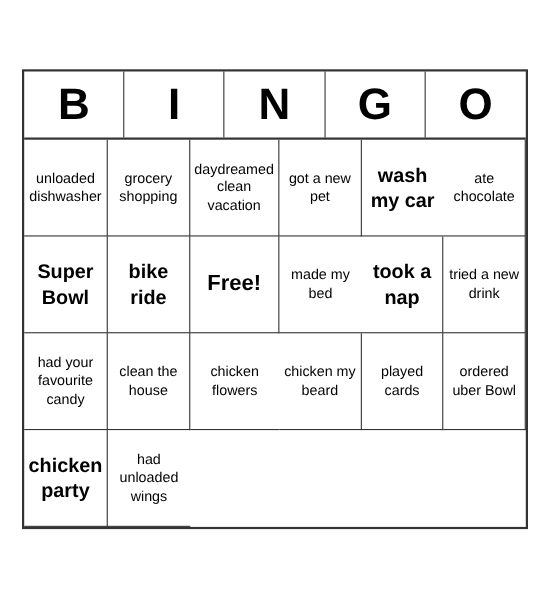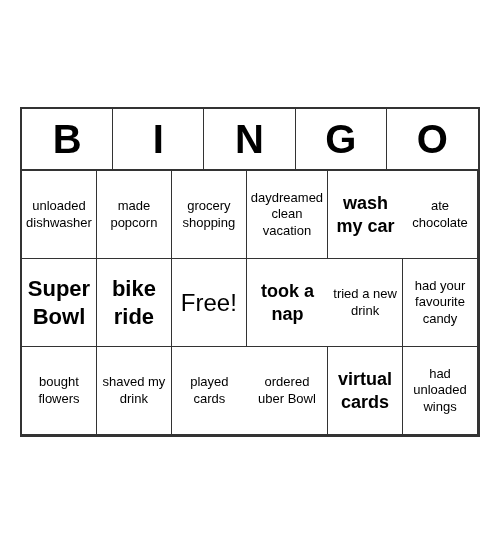--- a/index.html
+++ b/index.html
@@ -48,56 +48,58 @@
       font-size: 13px;
       line-height: 1.25;
     }
     .bingo-cell:nth-child(5n) {
       border-right: none;
     }
     .bingo-cell:nth-child(n+21) {
       border-bottom: none;
     }
     .bingo-cell.free {
-      font-size: 24px;
-      font-weight: normal;
+      font-size: 20px;
+      font-weight: bold;
     }
     .bingo-cell.large-text {
-      font-size: 22px;
+      font-size: 18px;
       font-weight: bold;
     }
     .bingo-cell.medium-text {
       font-size: 18px;
       font-weight: bold;
     }
   </style>
 </head>
 <body>
 
 <div class="bingo-card">
   <div class="bingo-header">
   <div class="bingo-letter">B</div>
       <div class="bingo-letter">I</div>
       <div class="bingo-letter">N</div>
       <div class="bingo-letter">G</div>
       <div class="bingo-letter">O</div>
     </div>
   <div class="bingo-grid">
   <div class="bingo-cell">unloaded dishwasher</div>
-      <div class="bingo-cell">made popcorn</div>
       <div class="bingo-cell">grocery shopping</div>
       <div class="bingo-cell">daydreamed clean vacation</div>
+      <div class="bingo-cell">got a new pet</div>
       <div class="bingo-cell medium-text">wash my car</div>
       <div class="bingo-cell">ate chocolate</div>
       <div class="bingo-cell large-text">Super Bowl</div>
       <div class="bingo-cell large-text">bike ride</div>
       <div class="bingo-cell free">Free!</div>
+      <div class="bingo-cell">made my bed</div>
       <div class="bingo-cell medium-text">took a nap</div>
       <div class="bingo-cell">tried a new drink</div>
       <div class="bingo-cell">had your favourite candy</div>
-      <div class="bingo-cell">bought flowers</div>
-      <div class="bingo-cell">shaved my drink</div>
+      <div class="bingo-cell">clean the house</div>
+      <div class="bingo-cell">chicken flowers</div>
+      <div class="bingo-cell">chicken my beard</div>
       <div class="bingo-cell">played cards</div>
       <div class="bingo-cell">ordered uber Bowl</div>
-      <div class="bingo-cell medium-text">virtual cards</div>
+      <div class="bingo-cell medium-text">chicken party</div>
       <div class="bingo-cell">had unloaded wings</div>
     </div>
 </div>
 
 </body></html>

